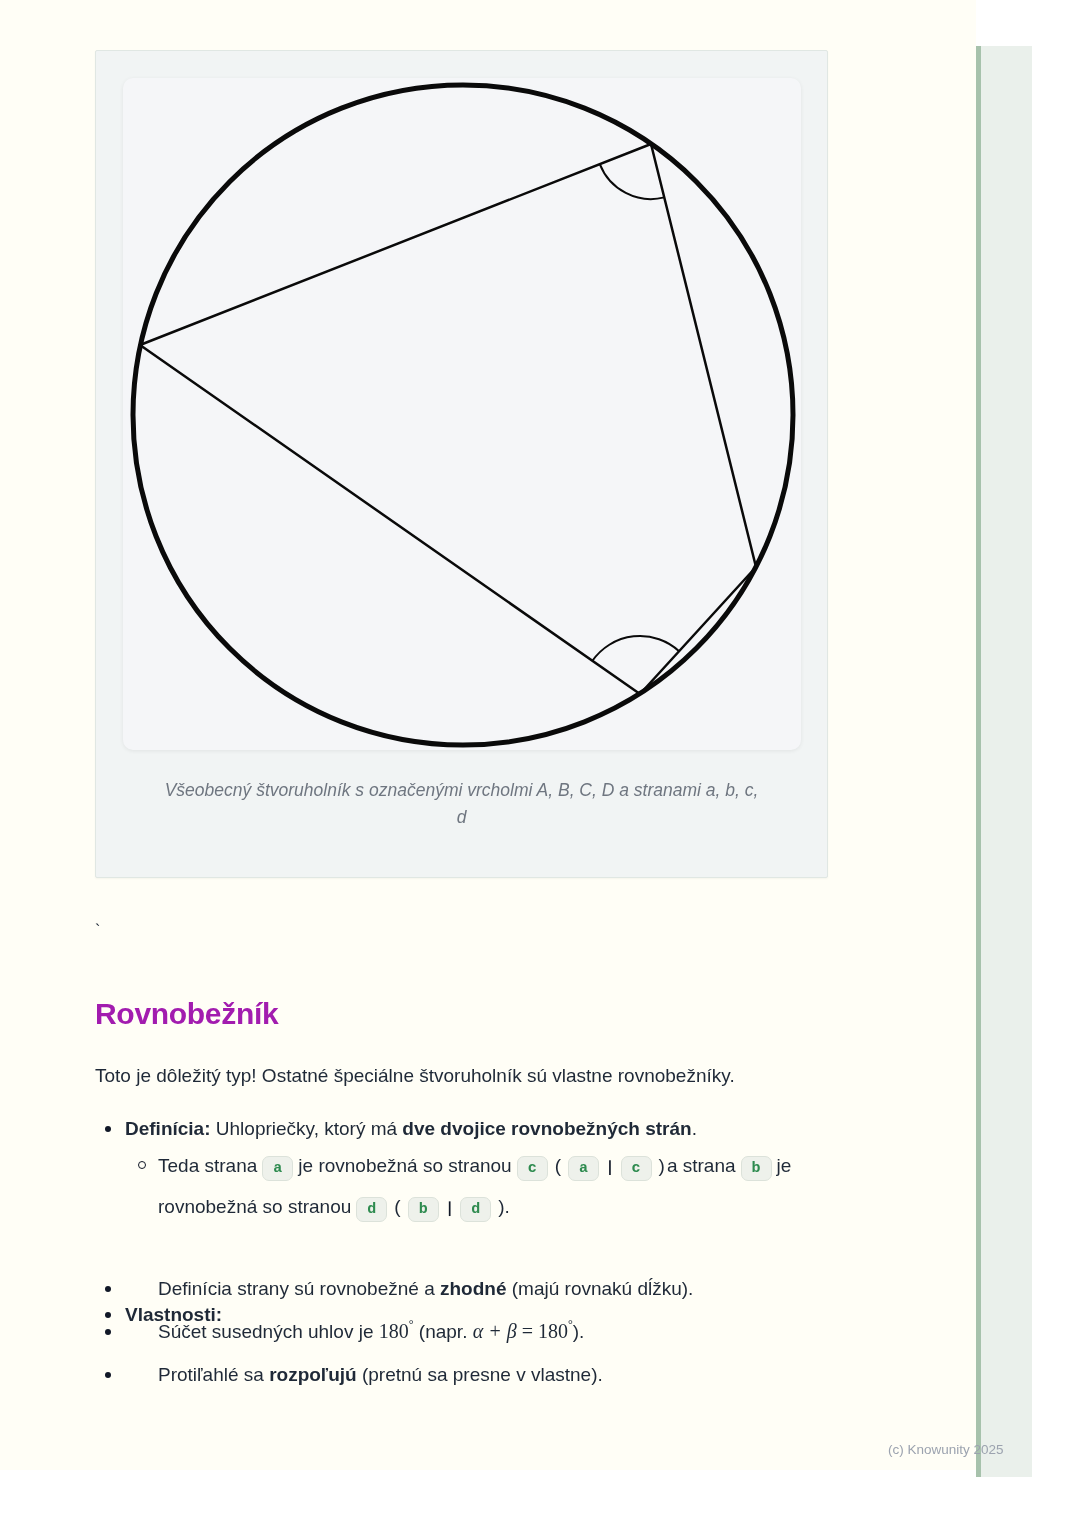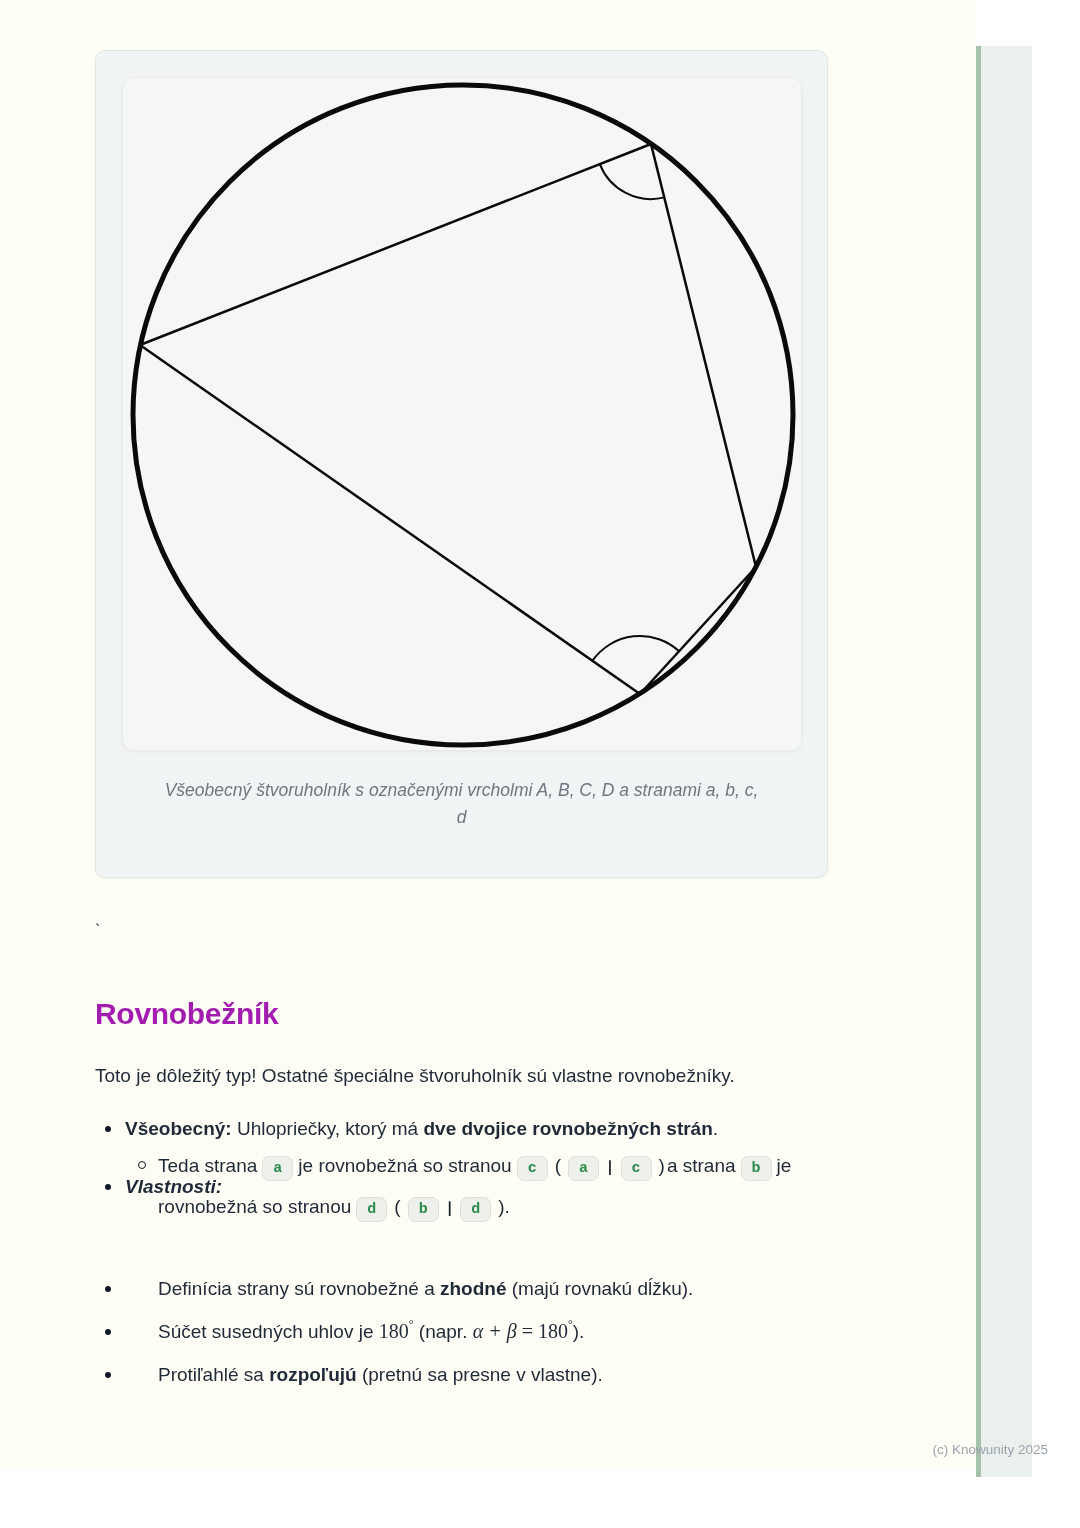--- a/index.html
+++ b/index.html
@@ -20,21 +20,21 @@
     position: absolute; left: 976px; top: 46px;
     width: 56px; height: 1431px;
     background: #EAF0EB;
     border-left: 5px solid #A7C2AC;
   }
   .figure-card {
     position: absolute; left: 95px; top: 50px;
     width: 733px; height: 828px;
     background: #F1F4F4;
     border: 1px solid #E0E7E3;
-    border-radius: 10px;
+    border-radius: 2px;
     box-shadow: 0 1px 2px rgba(0,0,0,0.04);
   }
   .figure-image {
     position: absolute; left: 27px; top: 27px;
     width: 678px; height: 672px;
     background: #F5F6F8;
     border-radius: 10px;
     box-shadow: 0 1px 4px rgba(0,0,0,0.07);
     overflow: hidden;
   }
@@ -99,21 +99,21 @@
   }
   .paren { margin: 0 2px; }
   .props-list { position: absolute; left: 95px; top: 1274px; width: 860px; }
   .props-item { position: relative; padding-left: 63px; margin-bottom: 14px; font-size: 19px; line-height: 29px; }
   .math { font-family: "Liberation Serif", serif; font-size: 20px; }
   .math-var { font-family: "Liberation Serif", serif; font-style: italic; font-size: 20px; }
   .deg { font-size: 12px; vertical-align: top; line-height: 1; position: relative; top: 1px; }
   .footer {
     position: absolute; left: 888px; top: 1442px;
     font-size: 13.5px; color: #9CA3AF;
-    z-index: 2; width: 160px; text-align: right;
+    z-index: 2; width: 160px;
   }
 </style>
 </head>
 <body>
 
 <div class="sheet"></div>
 <div class="margin-bar"></div>
 
 <div class="figure-card">
   <div class="figure-image">
@@ -131,29 +131,29 @@
 </div>
 
 <div class="stray">`</div>
 
 <h2 class="heading">Rovnobežník</h2>
 
 <p class="intro">Toto je dôležitý typ! Ostatné špeciálne štvoruholník sú vlastne rovnobežníky.</p>
 
 <div class="li li-l1" style="top:1114px;">
   <span class="marker-disc"></span>
-  <span class="b">Všeobecný:</span><span> Uhlopriečky, ktorý má </span><span class="b">dve dvojice rovnobežných strán</span><span>.</span>
+  <span class="b">Definícia:</span><span> Uhlopriečky, ktorý má </span><span class="b">dve dvojice rovnobežných strán</span><span>.</span>
 </div>
 
 <div class="li li-l2 detail" style="top:1146px;">
   <span class="marker-circle"></span>
   <span>Teda strana</span><span class="code-badge">a</span><span>je rovnobežná so stranou</span><span class="code-badge">c</span><span class="paren">(</span><span class="code-badge">a</span><span class="sep">∣</span><span class="code-badge">c</span><span class="paren">)</span><span>a strana</span><span class="code-badge">b</span><span>je rovnobežná so stranou</span><span class="code-badge">d</span><span class="paren">(</span><span class="code-badge">b</span><span class="sep">∣</span><span class="code-badge">d</span><span class="paren">).</span>
 </div>
 
-<div class="li li-l1" style="top:1172px;font-style:italic;">
+<div class="li li-l1" style="top:1300px;">
   <span class="marker-disc"></span>
   <span class="b">Vlastnosti:</span>
 </div>
 
 <div class="props-list">
   <div class="props-item">
     <span class="marker-disc"></span>
     <span>Definícia strany sú rovnobežné a </span><span class="b">zhodné</span><span> (majú rovnakú dĺžku).</span>
   </div>
   <div class="props-item">

